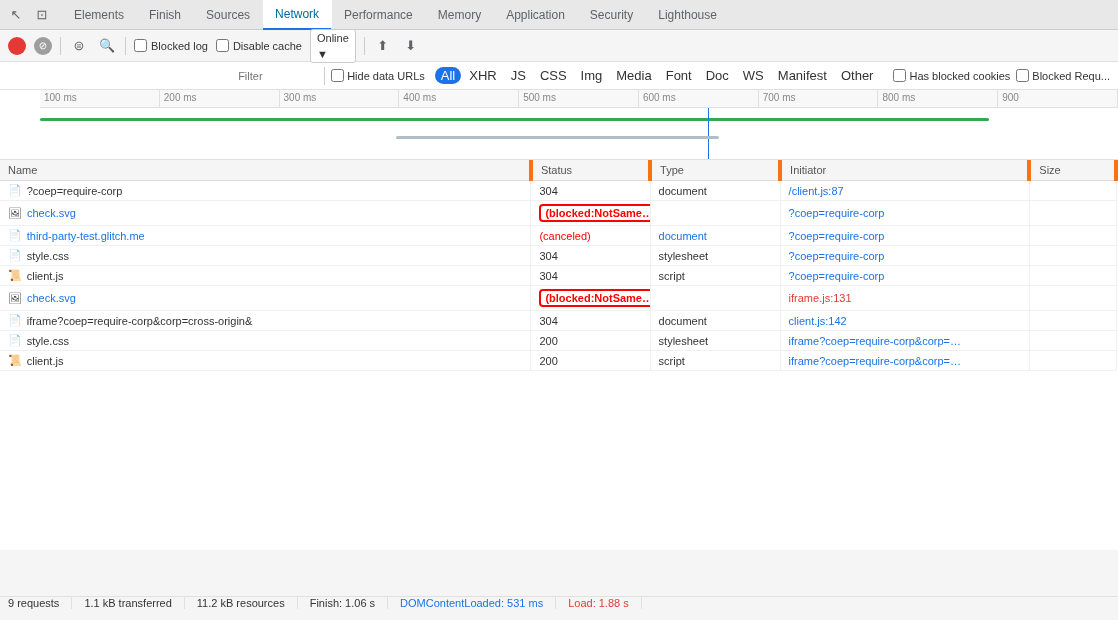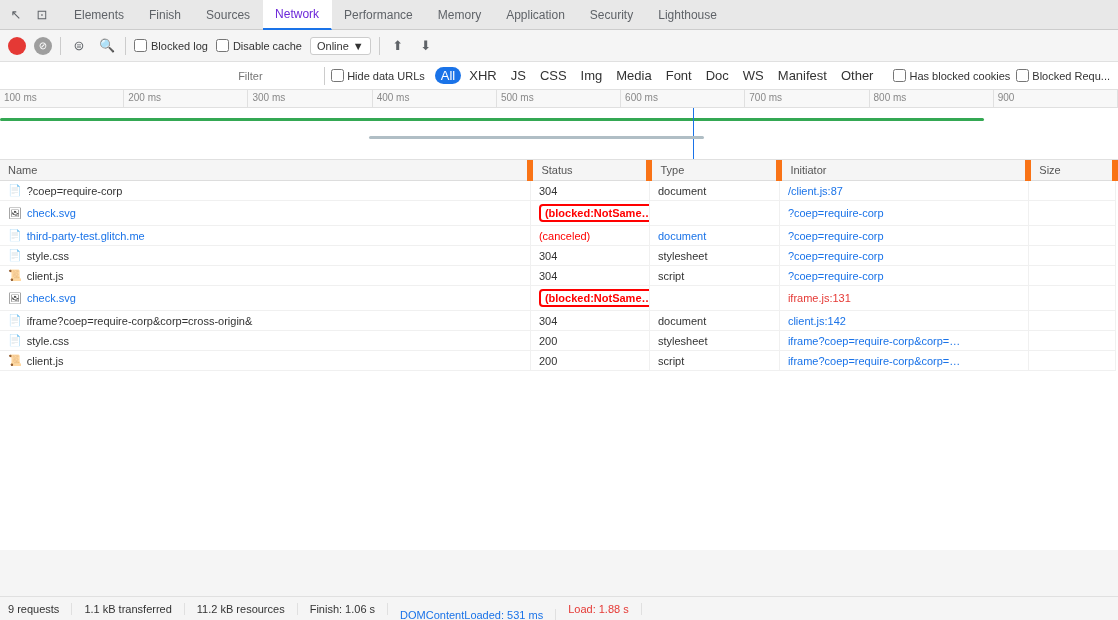--- a/index.html
+++ b/index.html
@@ -31,21 +31,21 @@
       display: flex;
       align-items: center;
       font-size: 12px;
       color: #5f6368;
       cursor: pointer;
       border-right: 1px solid transparent;
       white-space: nowrap;
     }
     .tab-item.active {
       background: #fff;
-      color: #6d28d9;
+      color: #0369a1;
       border-bottom: 2px solid #1a73e8;
     }
 
     
     .toolbar {
       display: flex;
       align-items: center;
       background: #f5f5f5;
       border-bottom: 1px solid #e0e0e0;
       height: 32px;
@@ -67,21 +67,21 @@
     }
     .toolbar-separator { width: 1px; height: 18px; background: #ccc; }
     .checkbox-label {
       display: flex; align-items: center; gap: 4px;
       font-size: 11px; color: #333; cursor: pointer; white-space: nowrap;
     }
     .checkbox-label input { cursor: pointer; }
     .online-select {
       display: flex; align-items: flex-start; gap: 4px;
       background: #fff; border: 1px solid #ccc; border-radius: 3px;
-      padding: 2px 6px; cursor: pointer; font-size: 11px;
+      padding: 2px 6px; cursor: pointer; font-size: 11px; flex-direction: column;
     }
 
     
     .filter-bar {
       display: flex;
       align-items: center;
       background: #fff;
       border-bottom: 1px solid #e0e0e0;
       height: 28px;
       padding: 0 8px;
@@ -99,20 +99,21 @@
     }
     .filter-tag.active { background: #1a73e8; color: white; }
 
     
     .timeline-container {
       background: #fff;
       border-bottom: 1px solid #e0e0e0;
       height: 70px;
       position: relative;
       overflow: hidden;
+      padding-left: 40px;
     }
     .timeline-ruler {
       display: flex;
       height: 18px;
       border-bottom: 1px solid #e0e0e0;
       background: #f8f8f8;
     }
     .timeline-tick {
       flex: 1;
       border-right: 1px solid #e0e0e0;
@@ -137,21 +138,21 @@
       overflow-y: auto;
       height: calc(100vh - 230px);
     }
     .network-table {
       width: 100%;
       border-collapse: collapse;
     }
     .network-table thead th {
       background: #f5f5f5;
       border-bottom: 1px solid #ddd;
-      border-right: 6px solid #f97316;
+      border-right: 4px solid #f97316;
       text-align: left;
       padding: 4px 8px;
       font-weight: 500;
       font-size: 11px;
       color: #555;
       white-space: nowrap;
       position: sticky;
       top: 0;
     }
     .network-table tbody tr {
@@ -181,40 +182,40 @@
       font-size: 11px;
       display: inline-block;
       font-weight: bold;
     }
     .status-canceled { color: red; font-size: 11px; }
     .initiator-link { color: #1a73e8; text-decoration: none; font-size: 11px; }
 
     
     .status-bar {
       display: flex;
-      align-items: center;
+      align-items: flex-start;
       background: #f5f5f5;
       border-top: 1px solid #e0e0e0;
       height: 24px;
       padding: 0 8px;
       gap: 0;
       font-size: 11px;
       color: #333;
       position: fixed;
       bottom: 0;
       left: 0;
       right: 0;
     }
     .status-item {
       padding: 0 12px;
       border-right: 1px solid #e0e0e0;
       white-space: nowrap;
     }
     .status-item:first-child { padding-left: 0; }
-    .dom-loaded { color: #1a73e8; margin-top: 12px; }
+    .dom-loaded { color: #1a73e8; }
     .load-time { color: #e53935; }
 
     
     .timeline-vline {
       position: absolute;
       width: 1px;
       background: #1a73e8;
       top: 0; bottom: 0;
     }
   </style>

